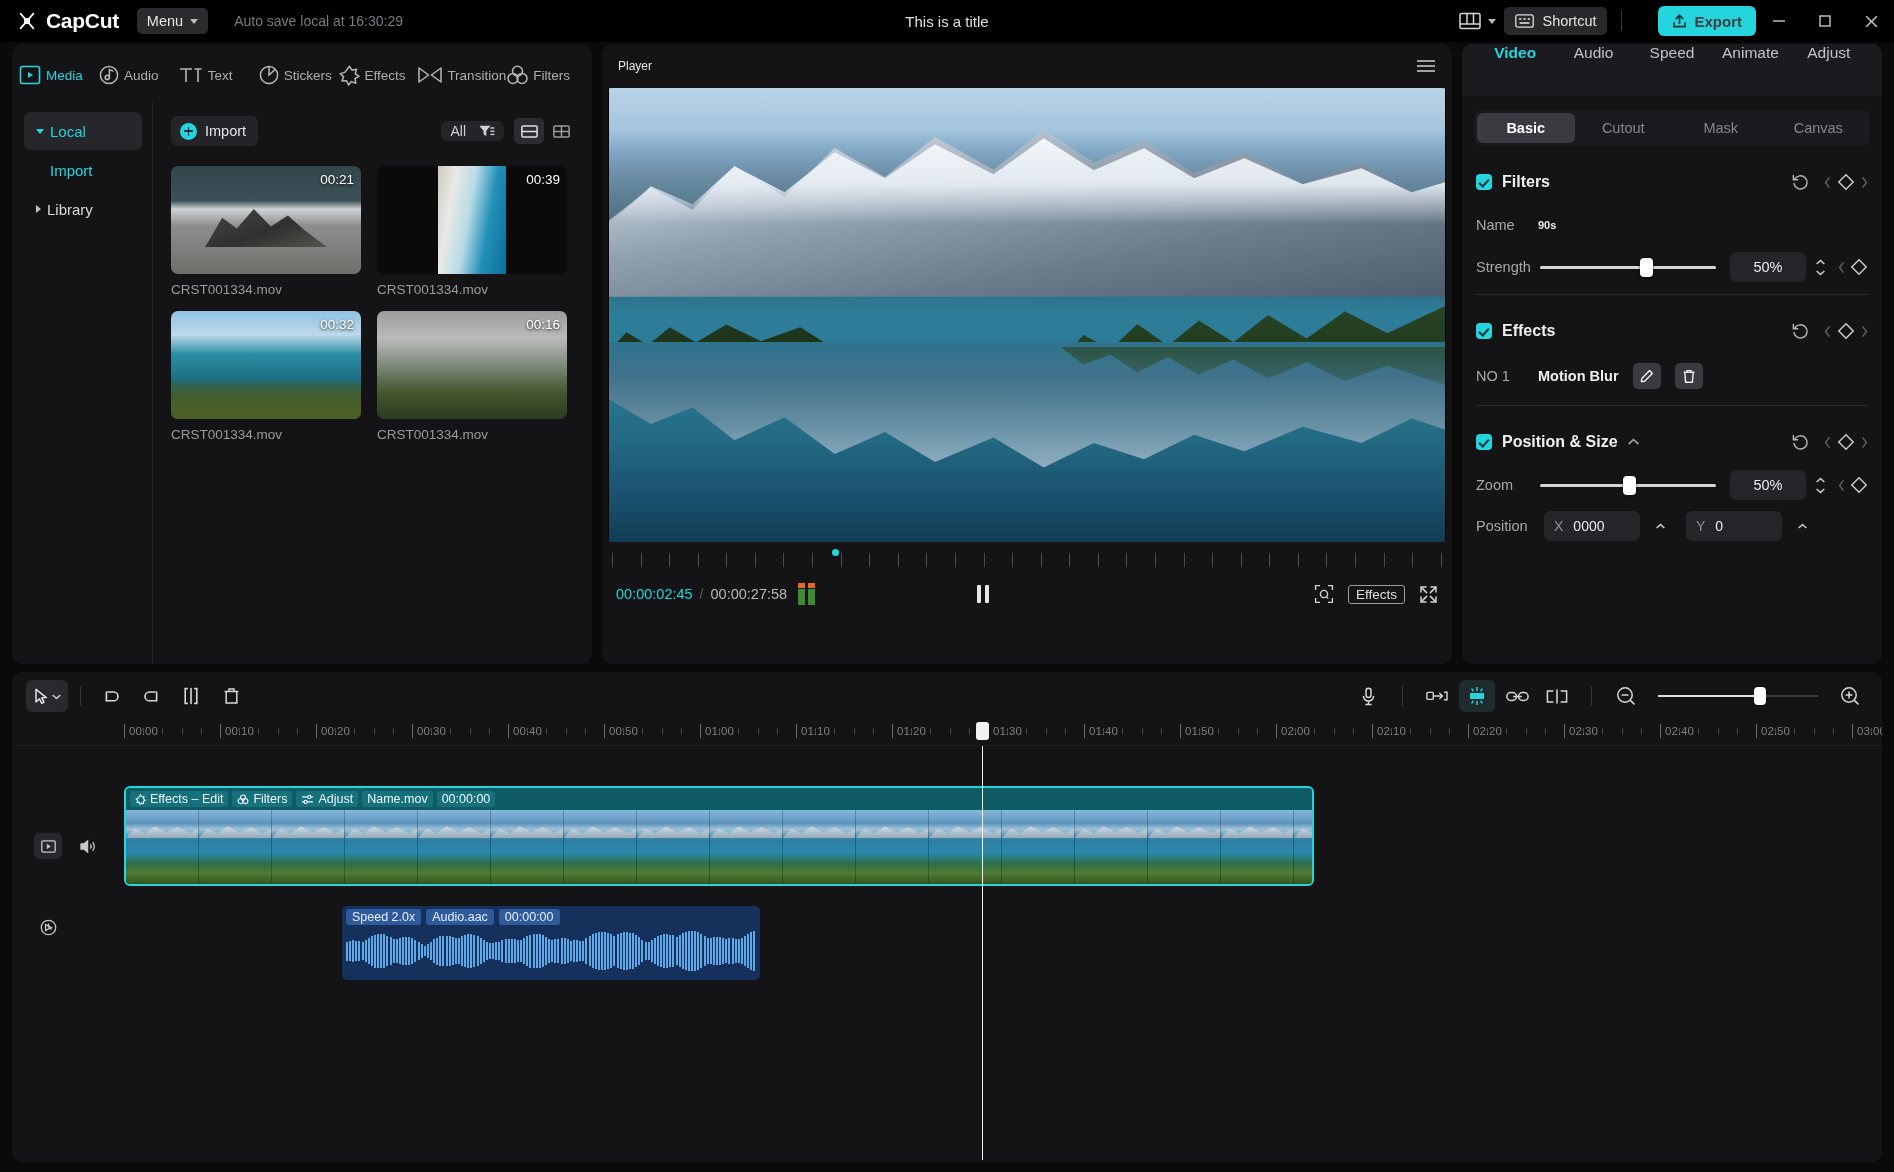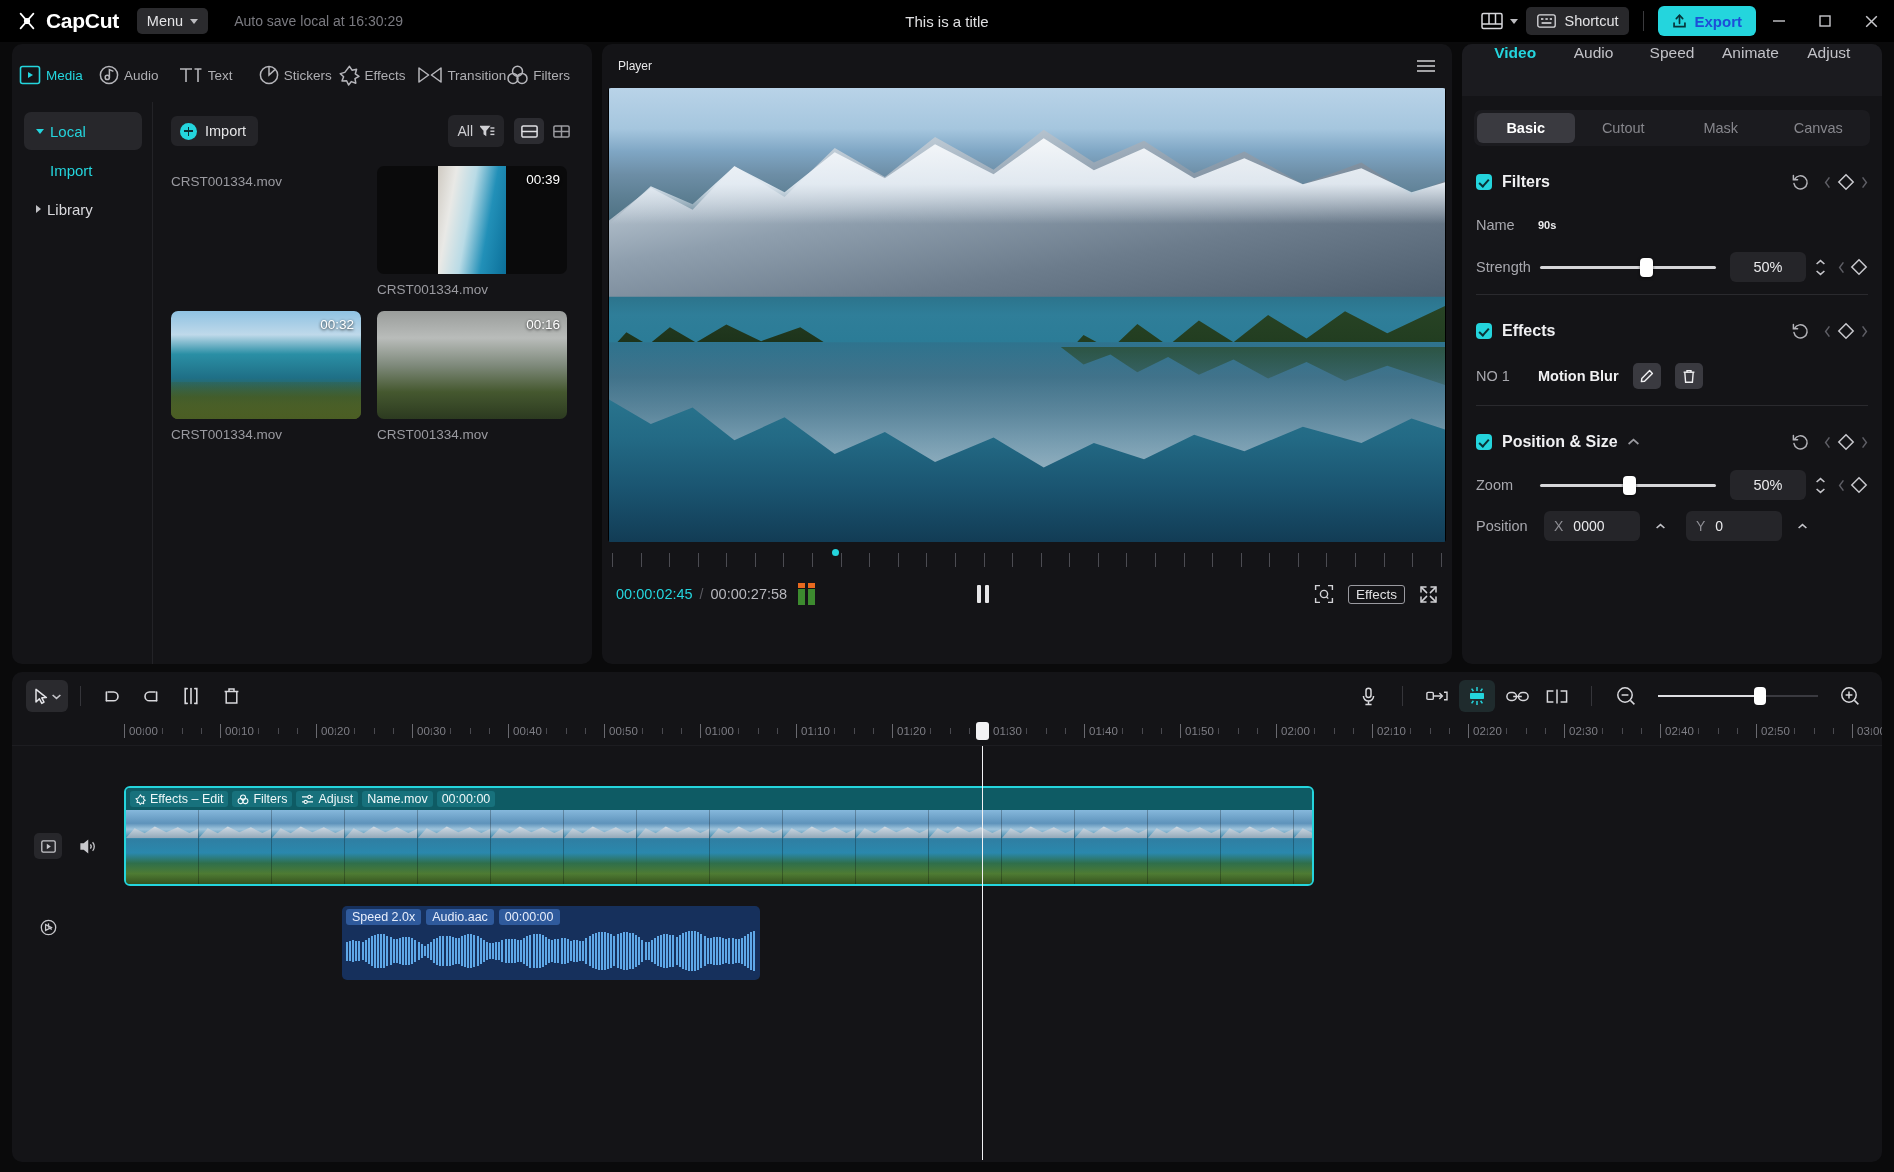--- a/index.html
+++ b/index.html
@@ -40,21 +40,21 @@
   .layout-btn { display: flex; align-items: center; gap: 7px; padding: 4px 8px; cursor: pointer; }
   .tb-sep { width: 1px; height: 20px; background: #3a3a3d; margin: 0 14px; }
   .shortcut-btn {
     height: 28px; padding: 0 11px; border-radius: 5px; background: #28282b;
     display: flex; align-items: center; gap: 8px; font-size: 14.5px; color: #e4e4e6;
     cursor: pointer;
   }
   .export-btn {
     height: 30px; padding: 0 14px; border-radius: 6px; background: #24d5dd;
     display: flex; align-items: center; gap: 7px; font-size: 15px; font-weight: 600;
-    color: #1d4ed8; cursor: pointer; margin-left: 0;
+    color: #404040; cursor: pointer; margin-left: 22px;
   }
   .win-ctl { width: 46px; height: 42px; display: flex; align-items: center; justify-content: center; cursor: pointer; }
 
   
   .left-panel {
     position: absolute; left: 12px; top: 44px; width: 580px; height: 620px;
     background: #141417; border-radius: 10px;
   }
   .nav-tabs {
     display: flex; height: 58px; align-items: center; padding: 0 6px; gap: 0;
@@ -89,22 +89,22 @@
   .plus-circle {
     width: 17px; height: 17px; border-radius: 50%; background: #24d5dd; position: relative;
   }
   .plus-circle:before, .plus-circle:after {
     content:''; position:absolute; background:#0c2f33;
   }
   .plus-circle:before { left:4px; top:7.8px; width:9px; height:1.8px; }
   .plus-circle:after { top:4px; left:7.6px; width:1.8px; height:9px; }
   .mt-right { margin-left: auto; display: flex; align-items: center; gap: 10px; }
   .filter-chip {
-    height: 32px; padding: 0 9px; border-radius: 6px; background: #242428;
-    display: flex; align-items: center; gap: 7px; font-size: 14px; color: #cfcfd3; cursor:pointer;
+    height: 20px; padding: 0 9px; border-radius: 6px; background: #242428;
+    display: flex; align-items: center; gap: 14px; font-size: 14px; color: #cfcfd3; cursor:pointer;
   }
   .view-toggle { display: flex; gap: 2px; }
   .view-btn { width: 30px; height: 26px; border-radius: 5px; display:flex; align-items:center;
     justify-content:center; cursor:pointer; }
   .view-btn.on { background: #2c2c31; }
 
   .thumb-grid { display: flex; flex-wrap: wrap; gap: 14px 16px; margin-top: 18px; }
   .thumb-cell { width: 190px; cursor: pointer; }
   .thumb-box {
     width: 190px; height: 108px; border-radius: 7px; overflow: hidden; position: relative;
@@ -532,20 +532,24 @@
                     <line x1="8.5" y1="0.9" x2="8.5" y2="12.1"></line>
                   </svg>
                 </span>
               </div>
             </div>
           </div>
         </div>
 
         <div class="thumb-grid">
           <div class="thumb-cell">
+            <div class="thumb-box">
+              <div class="art1"></div>
+              <span class="thumb-dur">00:21</span>
+            </div>
             <div class="thumb-name">CRST001334.mov</div>
           </div>
           <div class="thumb-cell">
             <div class="thumb-box">
               <div class="art2">
                   <i></i>
                 </div>
               <span class="thumb-dur">00:39</span>
             </div>
             <div class="thumb-name">CRST001334.mov</div>

